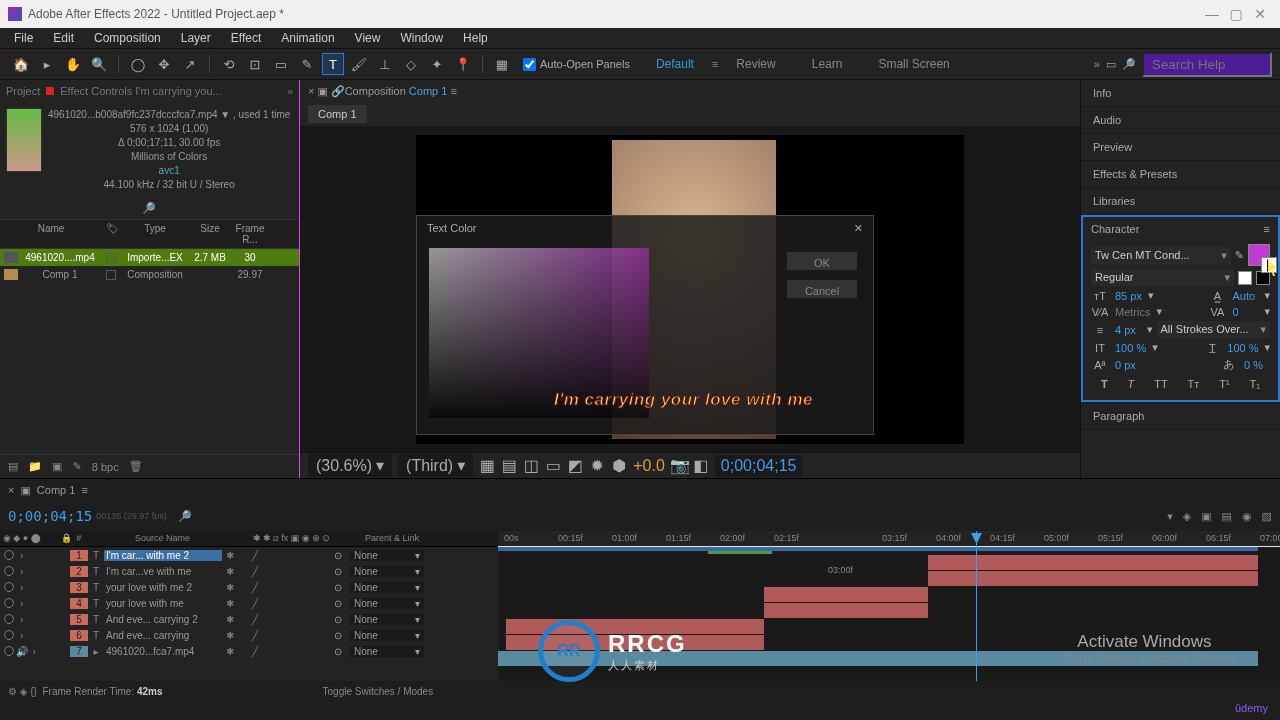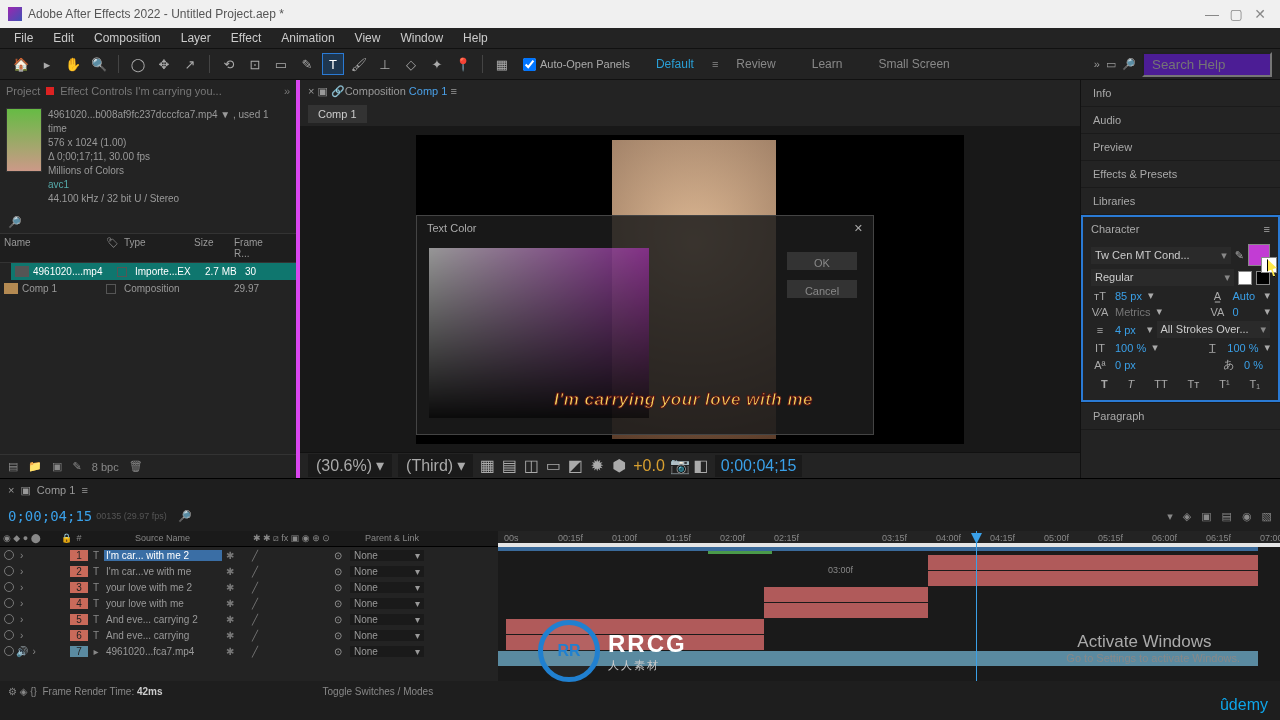--- a/index.html
+++ b/index.html
@@ -17,33 +17,33 @@
 .toolbar .tbtn { width: 22px; height: 22px; color: #aaa; display: flex; align-items: center; justify-content: center; margin: 0 2px; font-size: 13px; }
 .toolbar .tbtn.active { background: #0a84ff33; color: #fff; border: 1px solid #2a7ad4; }
 .toolbar .sep { width: 1px; height: 18px; background: #444; margin: 0 6px; }
 .toolbar .chk { display: flex; align-items: center; gap: 4px; color: #aaa; margin: 0 8px; }
 .toolbar .ws { color: #888; margin: 0 18px; font-size: 12px; }
 .toolbar .ws.on { color: #2a9fd6; text-align: center; }
 .toolbar .right { margin-left: auto; display:flex; align-items:center; gap:6px;}
 .toolbar .search { background:#4c1d95; color:#888; padding:3px 8px; width:130px; }
 
 .main { display: flex; height: 398px; }
-.left-panel { width: 300px; background: #232323; border-right: 4px solid #d946ef; display: flex; flex-direction: column; }
+.left-panel { width: 300px; background: #232323; border-right: 1px solid #d946ef; display: flex; flex-direction: column; text-align: center; }
 .panel-tabs { height: 22px; display: flex; align-items:center; padding: 0 6px; color:#777; font-size:11px; }
 .panel-tabs .rec { width:8px; height:8px; background:#d22; margin:0 6px;}
 .asset-info { display:flex; padding:6px; gap:6px; }
 .asset-thumb { width:36px; height:64px; background: linear-gradient(#6b4,#c98); border:1px solid #333;}
 .asset-meta { font-size:10px; color:#999; line-height:14px;}
 .asset-meta .blue { color:#5aa;}
 .proj-search { padding:4px 8px; color:#777;}
 .proj-head { display:flex; font-size:10px; color:#999; background:#1e1e1e; padding:3px 0; border-top:1px solid #333;border-bottom:1px solid #333;}
 .proj-head > div, .proj-row > div { padding: 0 4px; }
 .pc-name{width:102px;} .pc-tag{width:18px;} .pc-type{width:70px;} .pc-size{width:40px;} .pc-fr{width:40px;}
 .proj-row { display:flex; font-size:10px; padding:3px 0; align-items:center;}
-.proj-row.sel { background:#0f766e; color:#fff;margin-left:11px;}
+.proj-row.sel { background:#4d7c0f; color:#fff;}
 .proj-row .fic { width:14px; height:11px; margin-left:4px;}
 .proj-row .fic.vid { background:#555;} .proj-row .fic.comp { background:#b48a52;}
 .proj-row .tagbox { width:10px;height:10px; border:1px solid #555;}
 .proj-foot { margin-top:auto; height:24px; display:flex; align-items:center; gap:10px; padding:0 8px; color:#888; border-top:1px solid #333;}
 
 .center-panel { flex: 1; background: #232323; display:flex; flex-direction:column;}
 .comp-tabs { height:22px; display:flex; align-items:center; padding:0 8px; font-size:11px; color:#999;}
 .comp-tabs .blue{color:#4aa0e8;}
 .comp-subtab { height:24px; padding:0 8px; display:flex; align-items:center;}
 .comp-subtab .tab { background:#333; padding:3px 10px; font-size:11px; color:#ccc;}
@@ -98,40 +98,40 @@
 .tl-row .num.v{background:#5a8aa0;}
 .tl-row .ti{width:16px;text-align:center;color:#888;}
 .tl-row .src{width:118px; padding-left:2px;}
 .tl-row .src.sel{background:#3a6ea5;color:#fff;}
 .tl-row .sw{width:112px; display:flex; gap:3px; padding-left:4px;}
 .tl-row .sw span{width:10px;color:#777;}
 .tl-row .par{width:90px; display:flex; gap:4px;}
 .tl-row .par .link{width:12px;}
 .tl-row .par .nd{background:#1a1a1a;flex:1;padding:0 4px;display:flex;}
 .tl-right{flex:1; background:#1a1a1a; position:relative;}
-.tl-ruler{height:16px; background:#232323; position:relative; font-size:9px; color:#888; border-bottom:4px solid #e5e5e5;}
+.tl-ruler{height:16px; background:#232323; position:relative; font-size:9px; color:#888; border-bottom:1px solid #e5e5e5;}
 .tl-ruler span{position:absolute; top:2px;}
 .playhead{position:absolute; top:0; bottom:0; width:1px; background:#3aa0e8; z-index:3;}
 .playhead::before{content:"";position:absolute;top:2px;left:-5px;width:11px;height:11px;background:#3aa0e8;clip-path:polygon(0 0,100% 0,50% 100%);}
 .work-area{position:absolute;top:16px;height:4px;left:0;background:#3a6a9a;}
 .bar{position:absolute; height:15px; background:#b05a5a;}
 .bar.vid{background:#5a8aa0;}
 .green-seg{position:absolute;top:20px;height:3px;background:#4a9a4a;}
 .tl-foot{height:20px; display:flex; align-items:center; padding:0 8px; color:#888; font-size:10px;}
 .tl-foot .tog{margin-left:160px;}
 
 .watermark{position:absolute; left:538px; top:620px; display:flex; align-items:center; gap:8px; z-index:20;}
 .wm-ring{width:62px;height:62px;border:5px solid #2080d0;border-radius:50%;display:flex;align-items:center;justify-content:center;font-weight:bold;color:#2080d0;font-size:16px;background:rgba(255,255,255,0.05);}
 .wm-text{color:#fff; font-size:24px; letter-spacing:2px; font-weight:bold;}
 .wm-sub{color:#ccc; font-size:11px; letter-spacing:2px;}
 
 .activate{position:absolute; right:40px; top:632px; color:#888; z-index:15;}
 .activate .a1{font-size:17px; color:#aaa;margin-left:11px;}
 .activate .a2{font-size:11px;}
-.udemy{position:absolute; right:12px; bottom:6px; color:#0ea5e9; font-size:16px;}
+.udemy{position:absolute; right:12px; bottom:6px; color:#8b5cf6; font-size:11px;}
 </style>
 </head>
 <body>
 
 <div class="titlebar">
   <div class="icon"></div>
   <span>Adobe After Effects 2022 - Untitled Project.aep *</span>
   <div class="spacer"></div>
   <div class="wbtn">—</div>
   <div class="wbtn">▢</div>

